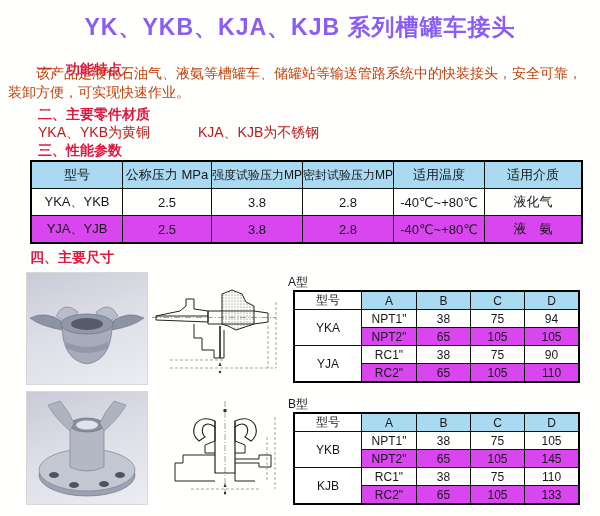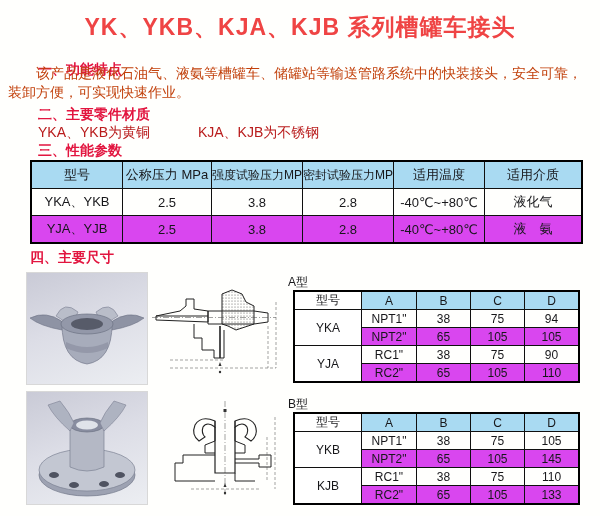--- a/index.html
+++ b/index.html
@@ -9,21 +9,21 @@
     font-family:"Liberation Sans","DejaVu Sans",sans-serif;
     color:#1a1a1a;
     position:relative;
     overflow:hidden;
   }
   .page{position:absolute;inset:0;background:#fffffd;}
 
   .title{
     position:absolute;top:12px;left:0;width:600px;
     margin:0;text-align:center;
-    font-size:23px;font-weight:bold;color:#ef4444;
+    font-size:23px;font-weight:bold;color:#8b5cf6;
     letter-spacing:1px;
   }
   .h-red{
     position:absolute;
     font-size:14px;font-weight:bold;color:#e2153f;
     white-space:nowrap;
   }
   .h-features{left:38px;top:61px;text-align:right;}
   .h-materials{left:38px;top:106px;}
   .h-performance{left:38px;top:142px;}

